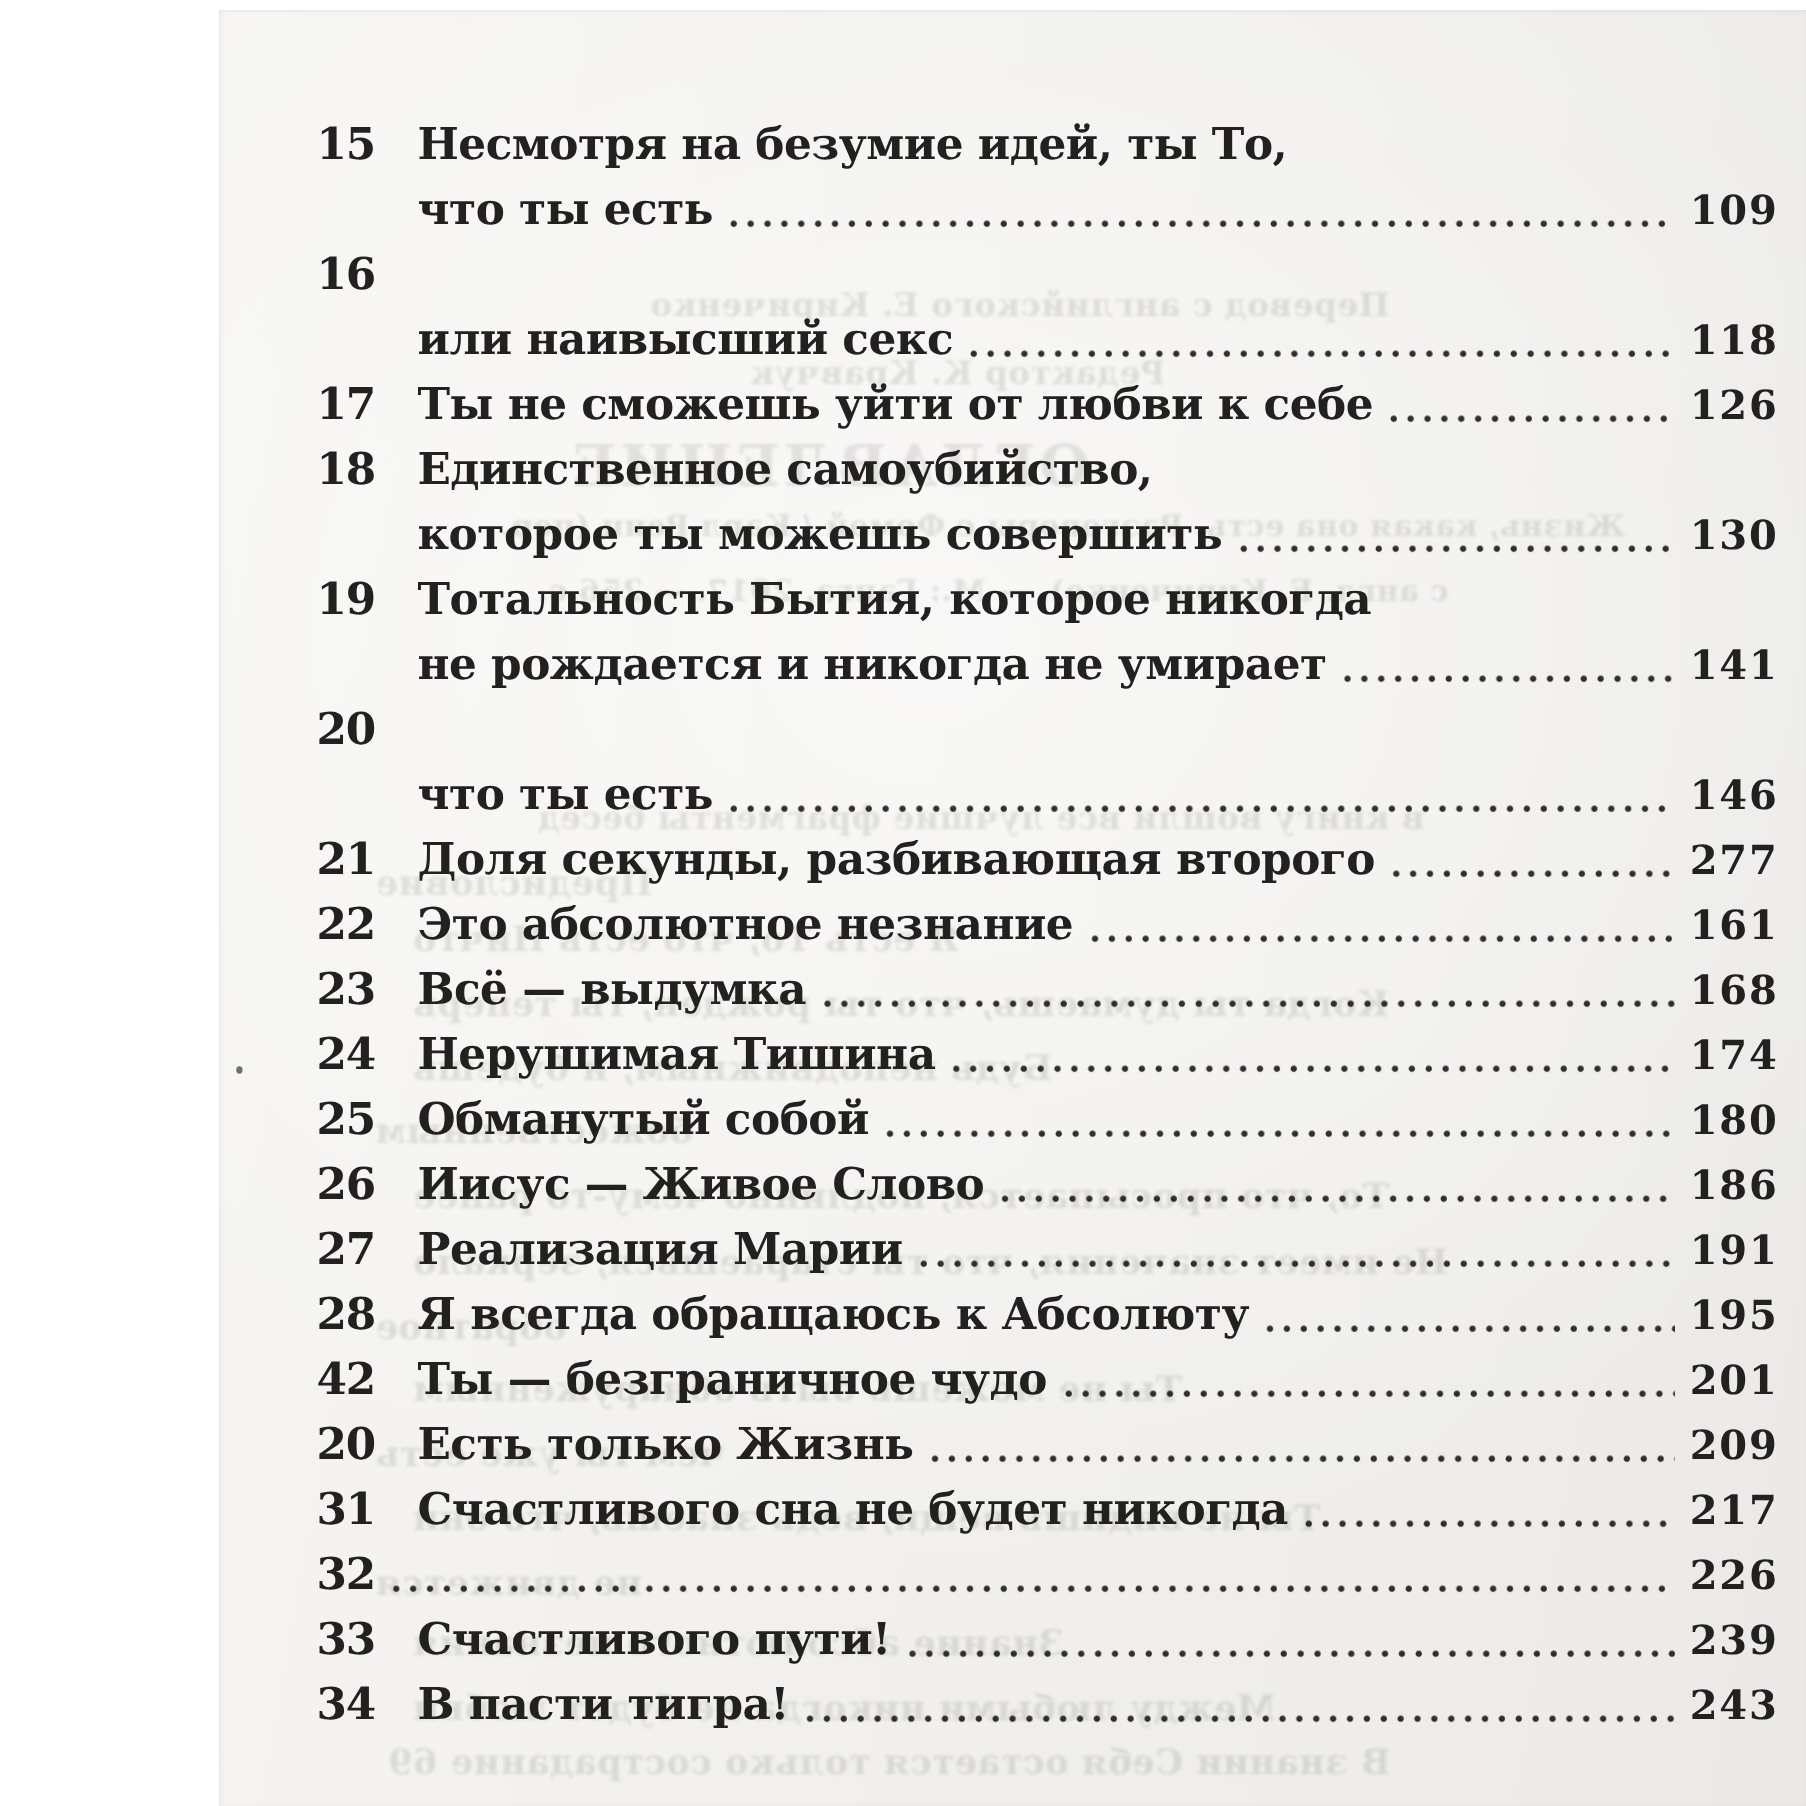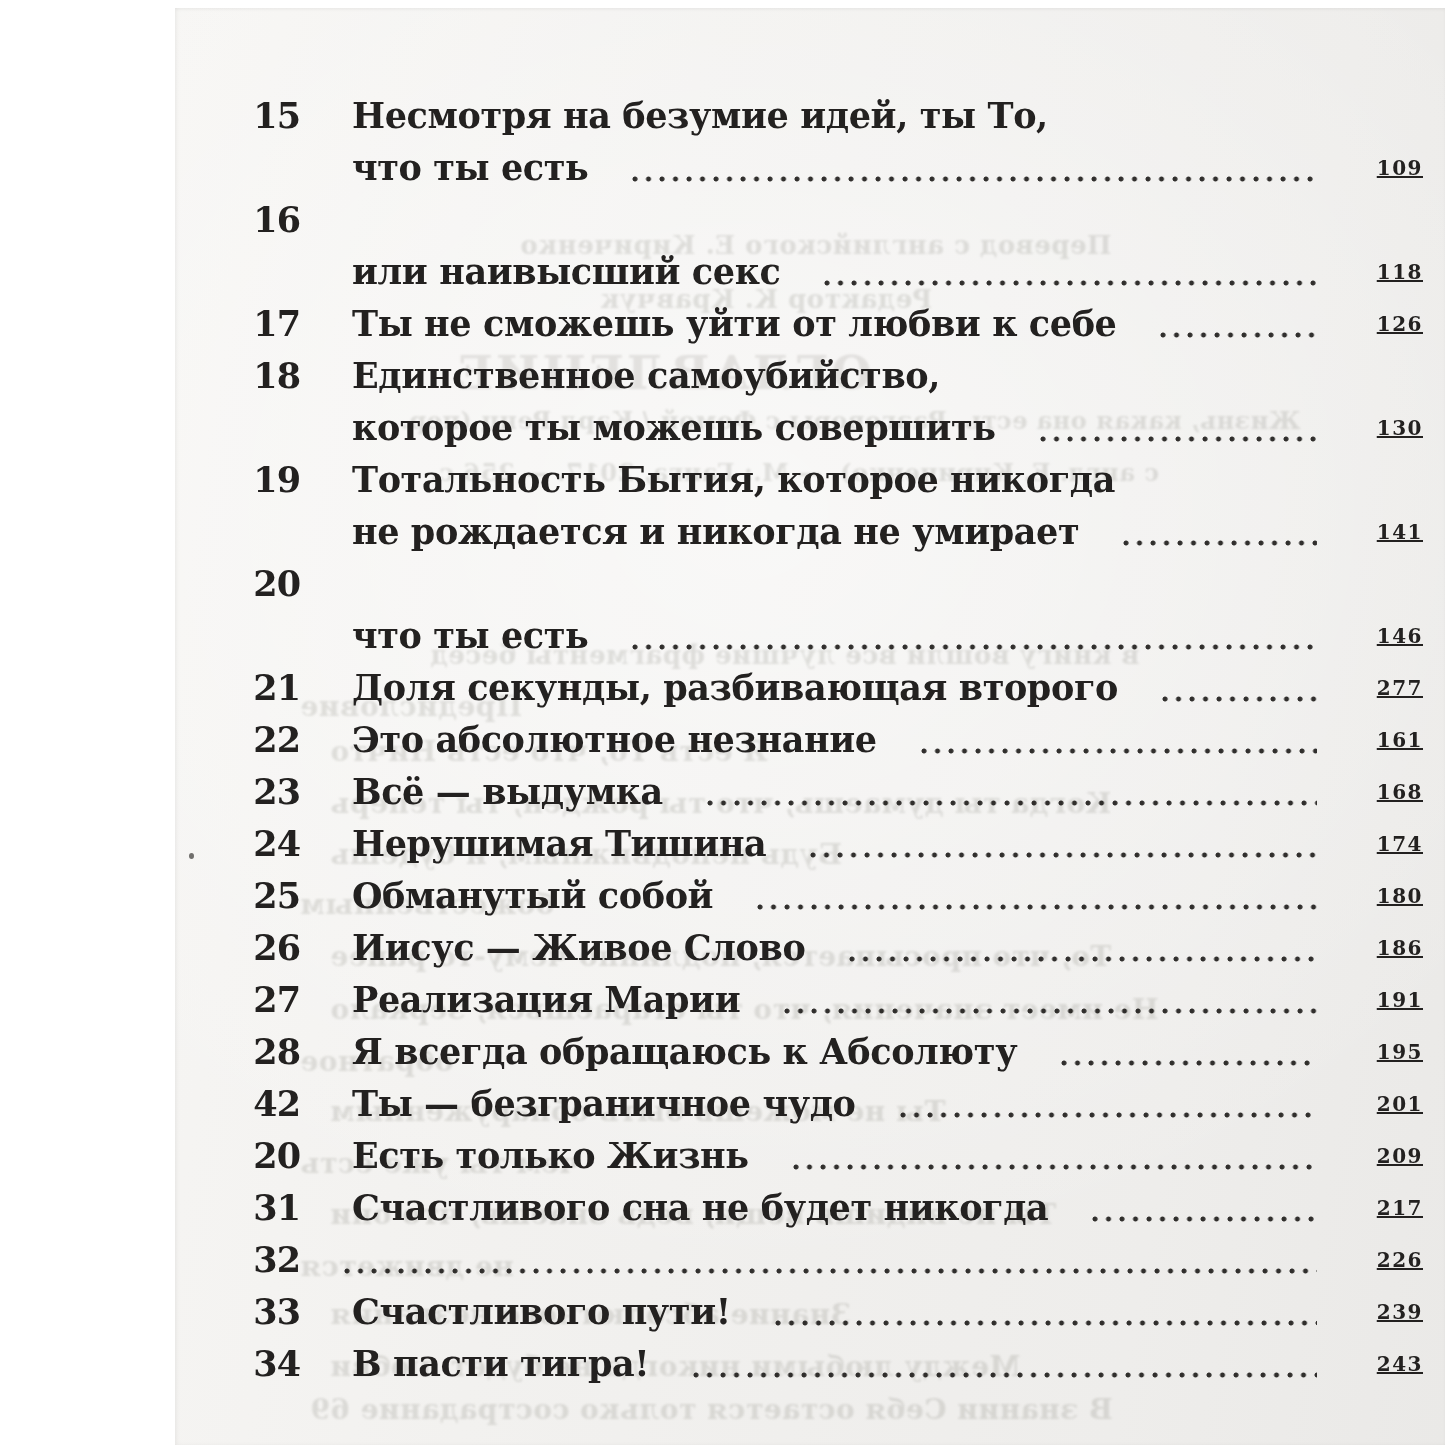--- a/index.html
+++ b/index.html
@@ -34,57 +34,55 @@
   .toc{
     position:absolute;
     left:70px;right:22px;top:82px;
     color:#232120;
   }
   .toc-line{
     display:flex;
     align-items:flex-start;
     line-height:52px;
     height:52px;
-    gap:30px;
   }
   .num{
     flex:none;
     width:55px;
     text-align:right;
     font-size:35px;
     font-weight:700;
     letter-spacing:-1px;
   }
   .numspacer{flex:none;width:55px;}
   .body-t{
-    margin-left:22px;
+    margin-left:34px;
     font-size:35px;
     font-weight:700;
     letter-spacing:-0.4px;
     white-space:nowrap;
   }
   .leader{
     flex:1 1 auto;
     align-self:flex-end;
     height:10px;
     margin:0 12px 10px 14px;
     background-image:radial-gradient(circle at 3px 5px, rgba(32,30,28,0.92) 2.1px, rgba(32,30,28,0) 2.9px);
     background-size:13.5px 10px;
     background-repeat:repeat-x;
     min-width:14px;
   }
   .pageno{
     flex:none;
     min-width:64px;
     text-align:right;
-    font-size:20px;
+    font-size:32px;
     font-weight:700;
     letter-spacing:1.5px;
     font-family:"DejaVu Serif","Liberation Serif",serif;
-    text-decoration:underline;
   }
   .speck{
     position:absolute;
     width:5px;height:6px;border-radius:50%;
     background:rgba(40,38,36,0.65);
   }
 </style>
 </head>
 <body>
 

